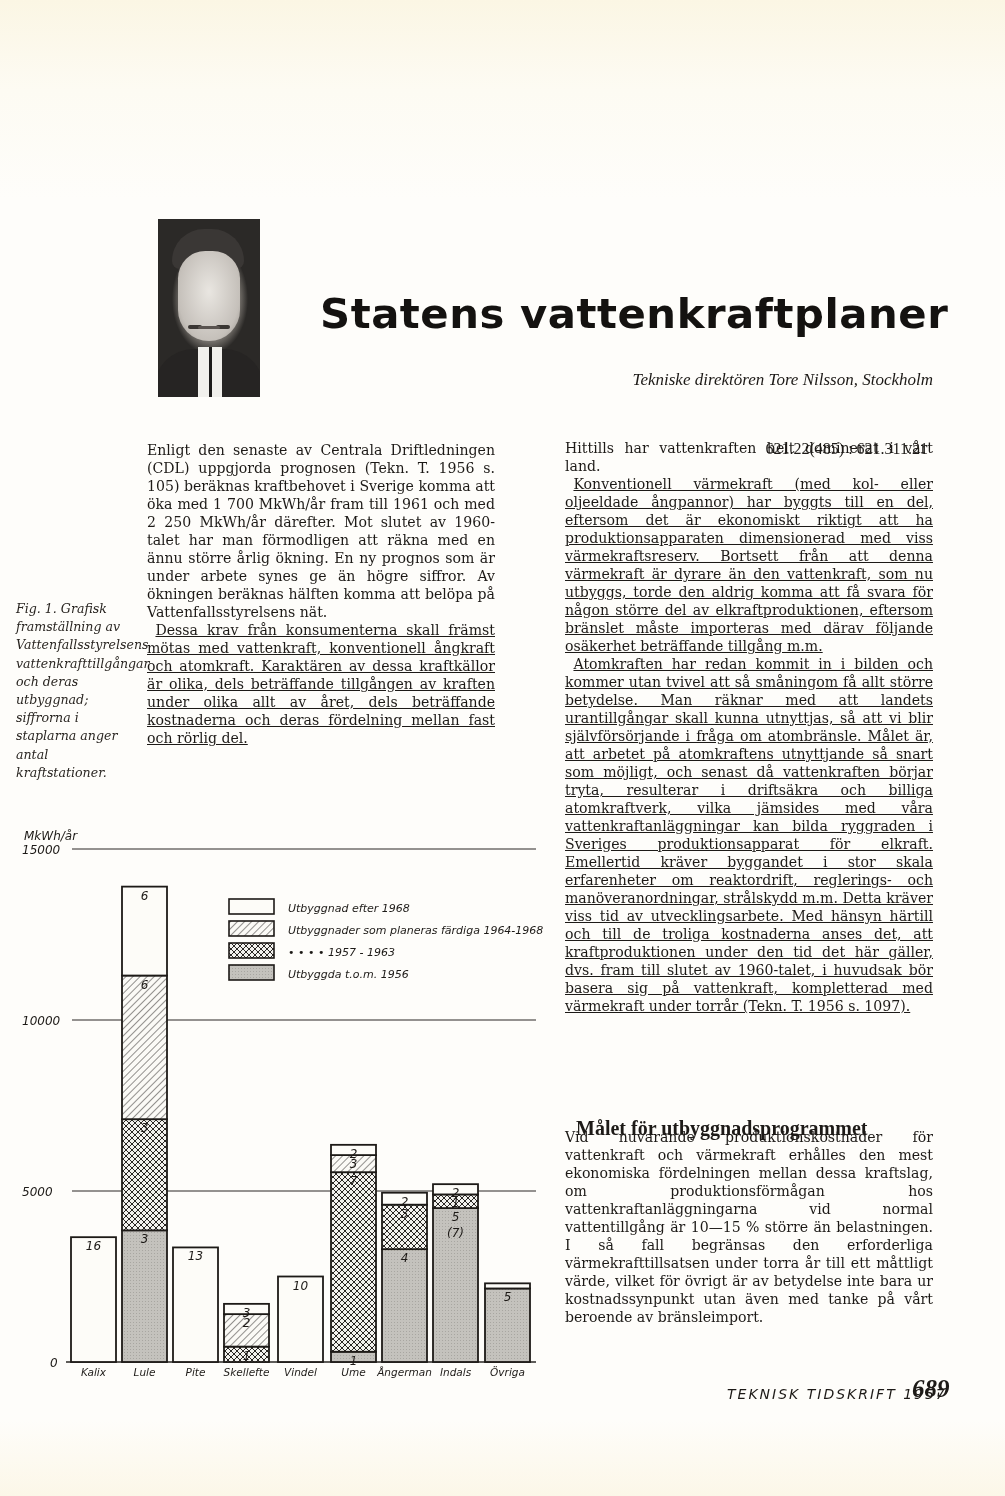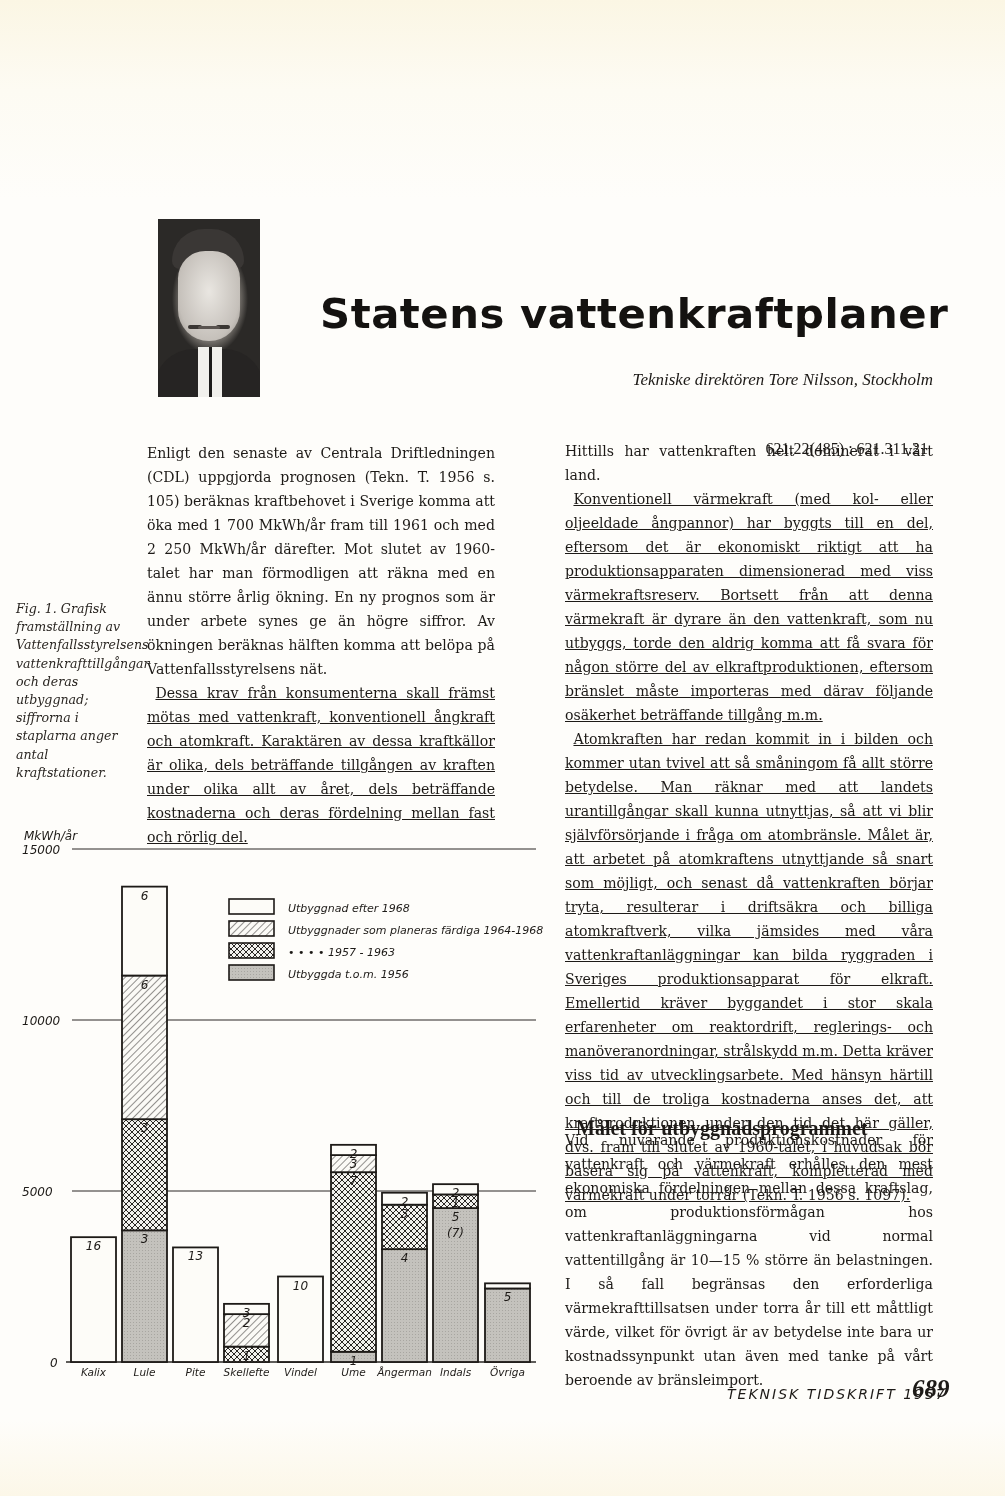--- a/index.html
+++ b/index.html
@@ -22,21 +22,21 @@
   .photo .collar { position:absolute; left:40px; top:128px; width:24px; height:50px; background: linear-gradient(90deg, #f1f0ec 0 45%, #1c1b1a 45% 60%, #f1f0ec 60%); }
   .title {
     left: 320px; top: 290px; font-family: "DejaVu Sans", sans-serif; font-weight: bold;
     font-size: 41px; letter-spacing: 0.5px; color: #141210; white-space: nowrap;
     transform: scaleX(1.02); transform-origin: left center;
   }
   .byline {
     right: 72px; top: 370px; font-family: "Liberation Serif", serif; font-style: italic; font-size: 17px; white-space: nowrap; text-align: center;
   }
   .udc { right: 77px; top: 440px; font-family: "Liberation Serif", serif; font-size: 16px; white-space: nowrap; margin-left: 12px; }
-  .col { font-family: "DejaVu Serif", serif; font-size: 14.1px; line-height: 24px; text-align: justify; }
+  .col { font-family: "DejaVu Serif", serif; font-size: 14.1px; line-height: 18px; text-align: justify; }
   .col p { margin: 0; text-indent: 0; }
   .col p + p { text-indent: 0.6em; text-decoration: underline; }
   .col-mid { left: 147px; top: 441px; width: 348px; }
   .col-right { left: 565px; top: 439px; width: 368px; }
   .col-right2 { left: 565px; top: 1128px; width: 368px; }
   .subhead { left: 576px; top: 1117px; font-family: Liberation Serif, serif; font-weight: bold; font-size: 20px; white-space: nowrap; }
   .caption {
     left: 16px; top: 600px; width: 112px; font-family: "DejaVu Serif", serif; font-style: italic;
     font-size: 12.6px; line-height: 18.2px; color: #2a2622;
   }

